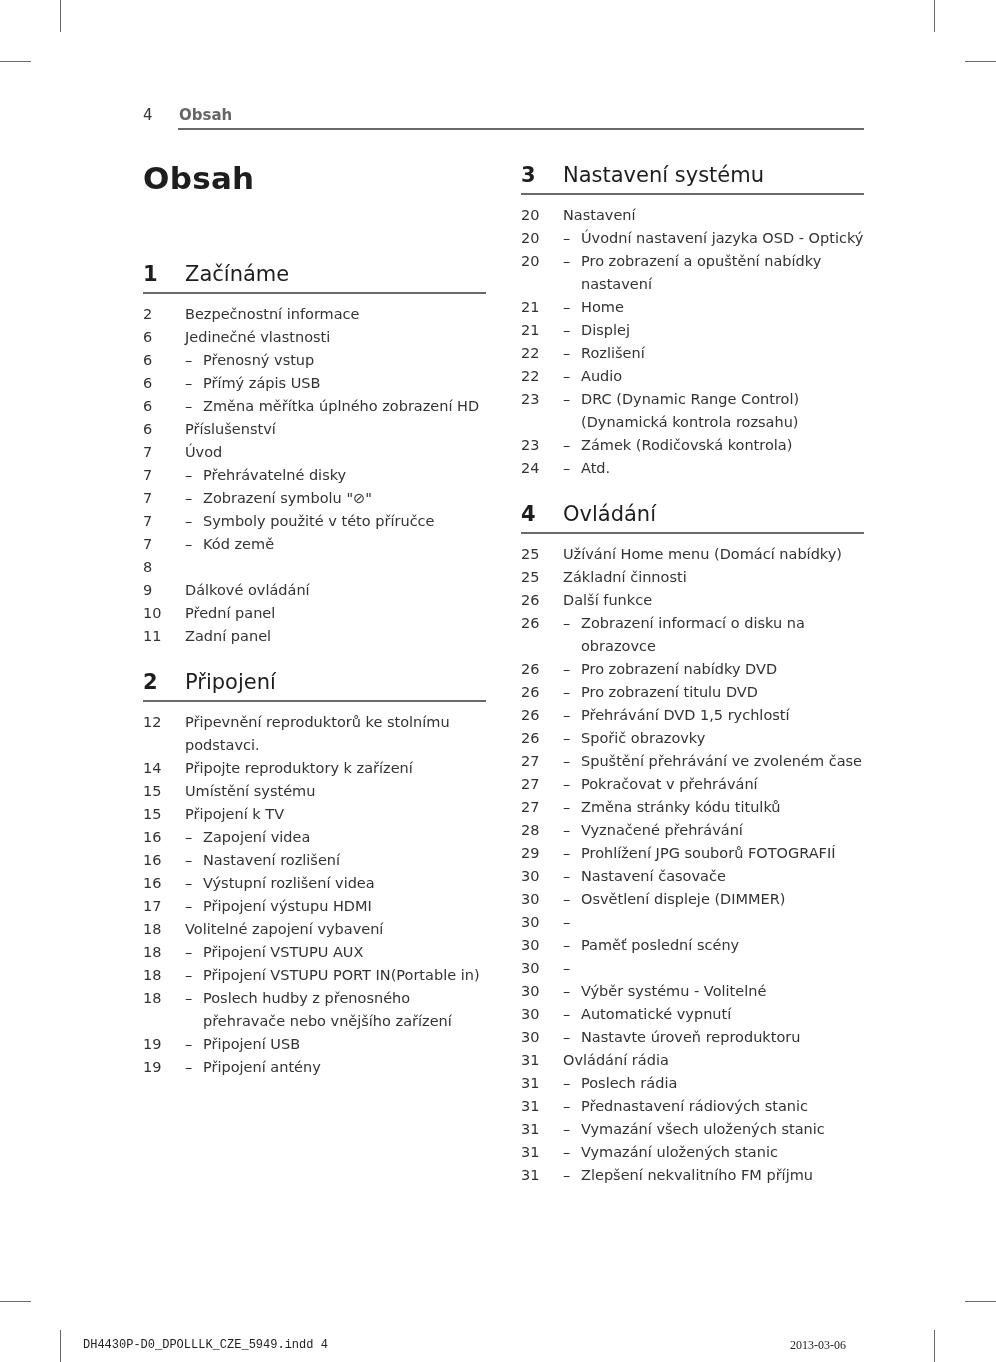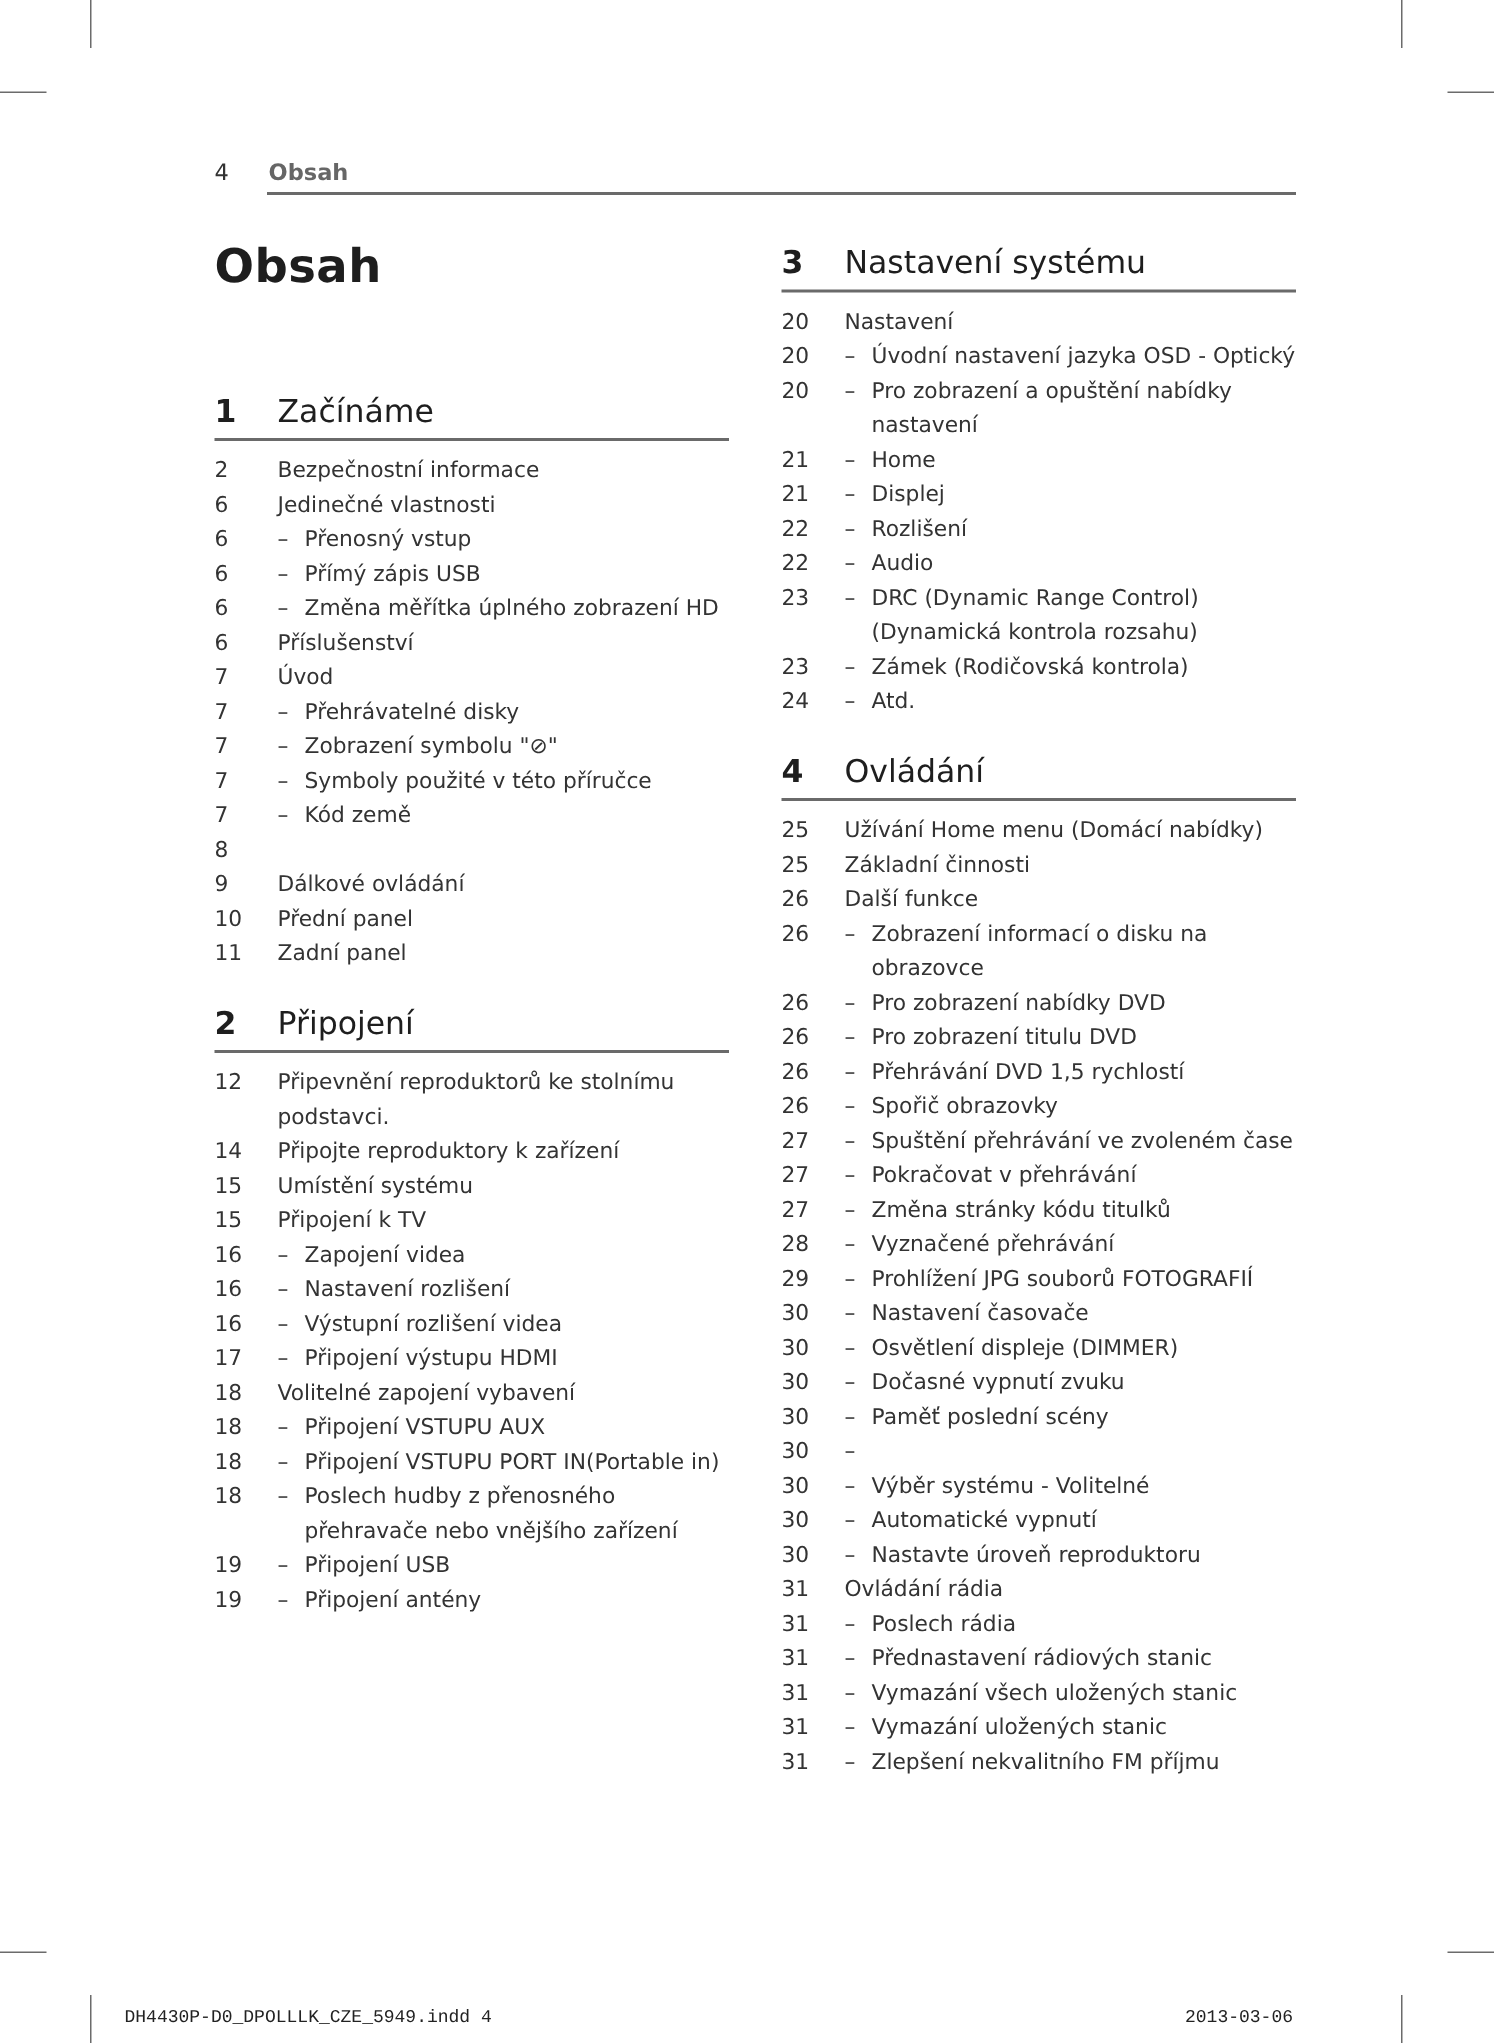--- a/index.html
+++ b/index.html
@@ -27,21 +27,21 @@
     .section-head { position: relative; height: 30px; border-bottom: 2px solid #6a6a6a; margin-bottom: 9px; }
     .section-num { position: absolute; left: 0; top: 0; font-size: 21px; font-weight: bold; color: #1e1e1e; }
     .section-title { position: absolute; left: 42px; top: 0; font-size: 21px; font-weight: normal; color: #1e1e1e; }
 
     .entry { position: relative; display: flex; font-size: 14.5px; line-height: 23px; color: #333; }
     .entry-page { width: 42px; flex: none; }
     .entry-dash { width: 18px; flex: none; }
     .entry-text { flex: 1; white-space: pre-wrap; }
 
     .footer-file { position: absolute; left: 83px; top: 1338px; font-family: Liberation Mono, monospace; font-size: 12px; color: #222; }
-    .footer-date { position: absolute; left: 790px; top: 1338px; font-family: Liberation Mono, monospace; font-size: 12px; color: #222; }
+    .footer-date { position: absolute; left: 790px; top: 1338px; font-family: Liberation Serif, serif; font-size: 12px; color: #222; }
     .footer-time { position: absolute; left: 875px; top: 1372px; font-family: "Liberation Sans", sans-serif; font-size: 12px; color: #222; }
   </style>
 </head>
 <body>
 
 <div class="crop v" style="left:60px;top:0;"></div>
 <div class="crop h" style="left:0;top:61px;"></div>
 <div class="crop v" style="left:934px;top:0;"></div>
 <div class="crop h" style="left:965px;top:61px;"></div>
 <div class="crop h" style="left:0;top:1301px;"></div>
@@ -331,21 +331,20 @@
         <span class="entry-text">Nastavení časovače</span>
       </div>
       <div class="entry">
         <span class="entry-page">30</span>
         <span class="entry-dash">–</span>
         <span class="entry-text">Osvětlení displeje (DIMMER)</span>
       </div>
       <div class="entry">
         <span class="entry-page">30</span>
         <span class="entry-dash">–</span>
-        <span class="entry-text">Dočasné vypnutí zvuku</span>
       </div>
       <div class="entry">
         <span class="entry-page">30</span>
         <span class="entry-dash">–</span>
         <span class="entry-text">Paměť poslední scény</span>
       </div>
       <div class="entry">
         <span class="entry-page">30</span>
         <span class="entry-dash">–</span>
       </div>

